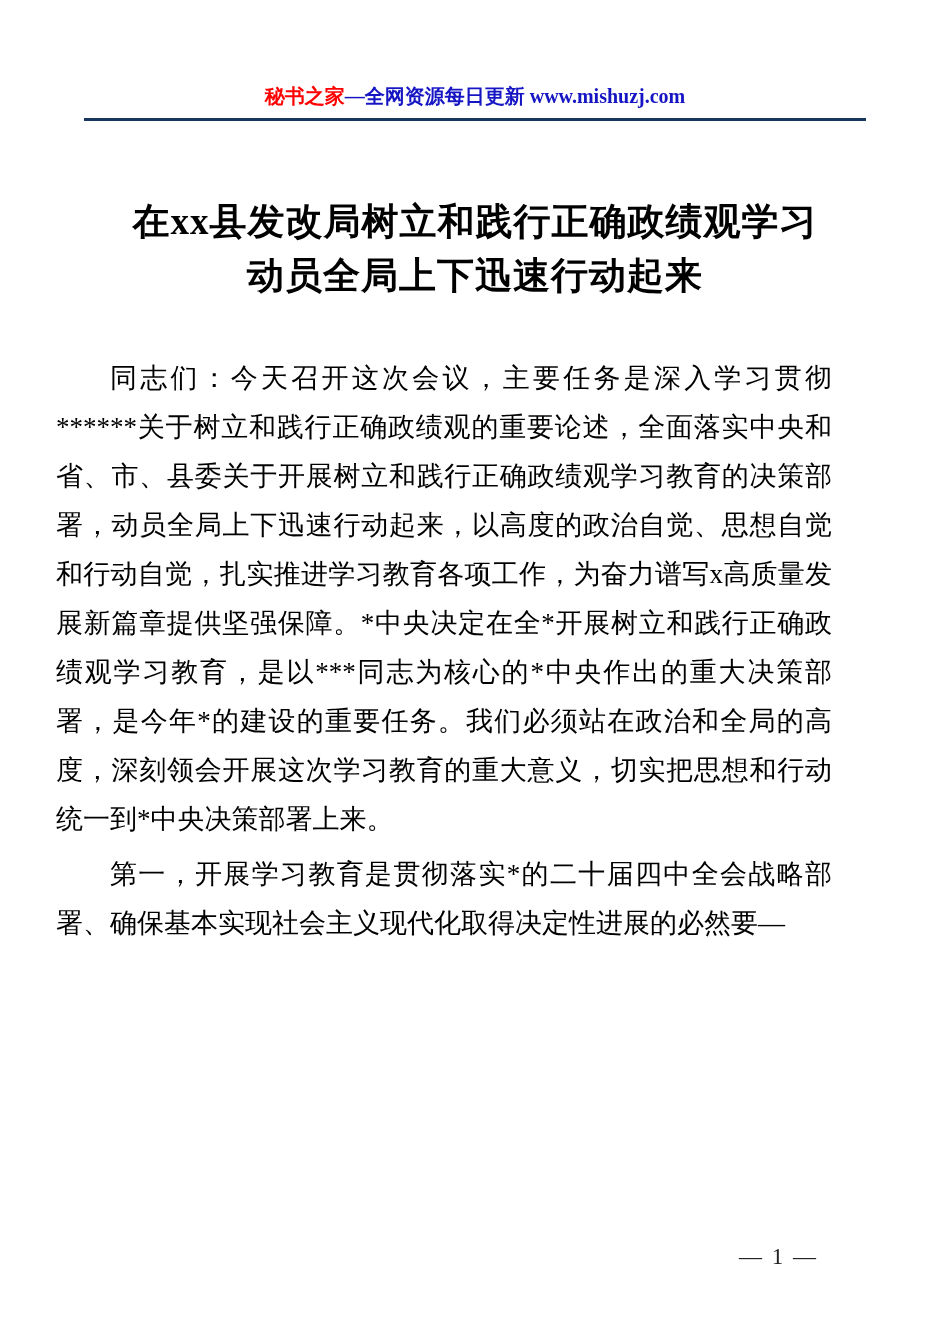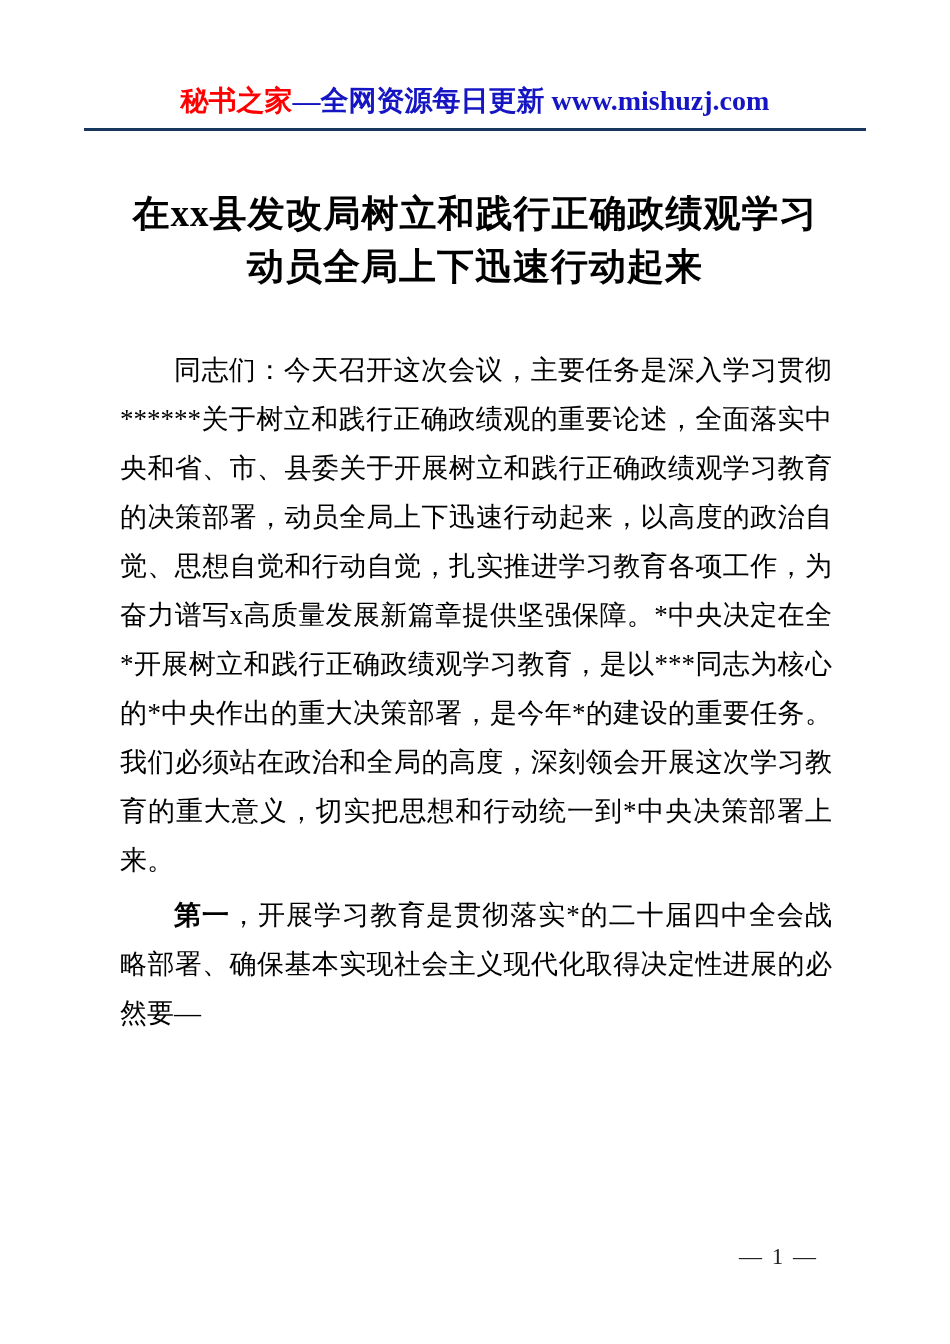--- a/index.html
+++ b/index.html
@@ -14,55 +14,55 @@
   }
   .page {
     width: 950px;
     height: 1344px;
     background: #ffffff;
     position: relative;
   }
   .doc-header {
     padding-top: 84px;
     text-align: center;
-    font-size: 28px;
+    font-size: 20px;
     font-weight: bold;
     line-height: 1.2;
     white-space: nowrap;
   }
   .brand { color: #ff0000; }
   .tagline, .site-url { color: #1515c4; }
   .header-rule {
     width: 782px;
     margin: 10px auto 0 auto;
     border-bottom: 3px solid #17375e;
   }
   .doc-title {
-    margin-top: 56px;
+    margin-top: 74px;
     text-align: center;
     font-size: 37px;
     font-weight: bold;
     line-height: 1.45;
     letter-spacing: 1px;
     color: #000000;
   }
   .doc-body {
-    margin: 52px 118px 0 120px;
+    margin: 52px 118px 0 56px;
     font-size: 27px;
     line-height: 49px;
     text-align: justify;
     color: #000000;
   }
   .para {
     text-indent: 2em;
   }
   .para + .para {
     margin-top: 6px;
   }
-  .bold-run { font-weight: bold; }
+  .bold-run { font-weight: normal; }
   .page-footer {
     position: absolute;
     right: 132px;
     bottom: 74px;
     font-size: 23px;
     color: #222222;
     letter-spacing: 2px;
   }
 </style>
 </head>

